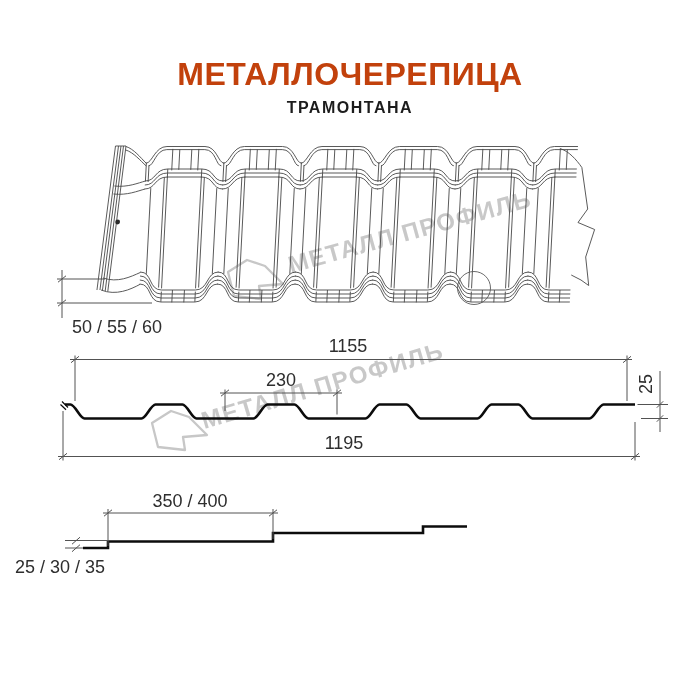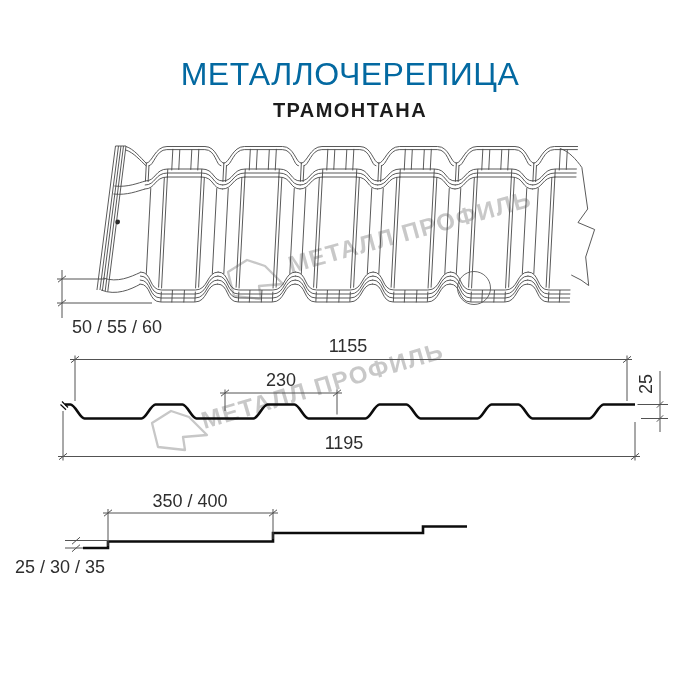--- a/index.html
+++ b/index.html
@@ -3,26 +3,26 @@
 <meta charset="utf-8">
 <style>
   html,body{margin:0;padding:0;}
   body{
     width:700px;height:700px;position:relative;background:#ffffff;
     font-family:"Liberation Sans", sans-serif;overflow:hidden;
   }
   .title{
     position:absolute;left:0;top:56px;width:700px;text-align:center;
     font-family:"Liberation Sans", sans-serif;
-    font-size:32px;font-weight:normal;letter-spacing:.5px;color:#0369a1;
+    font-size:32px;font-weight:bold;letter-spacing:.5px;color:#c2410c;
     white-space:nowrap;
   }
   .subtitle{
     position:absolute;left:0;top:99px;width:700px;text-align:center;
-    font-size:20px;font-weight:bold;letter-spacing:1.5px;color:#1c1c1c;
+    font-size:16px;font-weight:bold;letter-spacing:1.5px;color:#1c1c1c;
     white-space:nowrap;
   }
   .wm-text{
     position:absolute;color:#c3c3c3;opacity:.9;font-weight:bold;
     font-size:24px;letter-spacing:1.5px;white-space:nowrap;
     transform-origin:0 0;
   }
   .wm1{left:285px;top:252px;transform:rotate(-15.5deg);}
   .wm2{left:198px;top:408px;transform:rotate(-16.5deg);}
   svg{position:absolute;left:0;top:0;}

